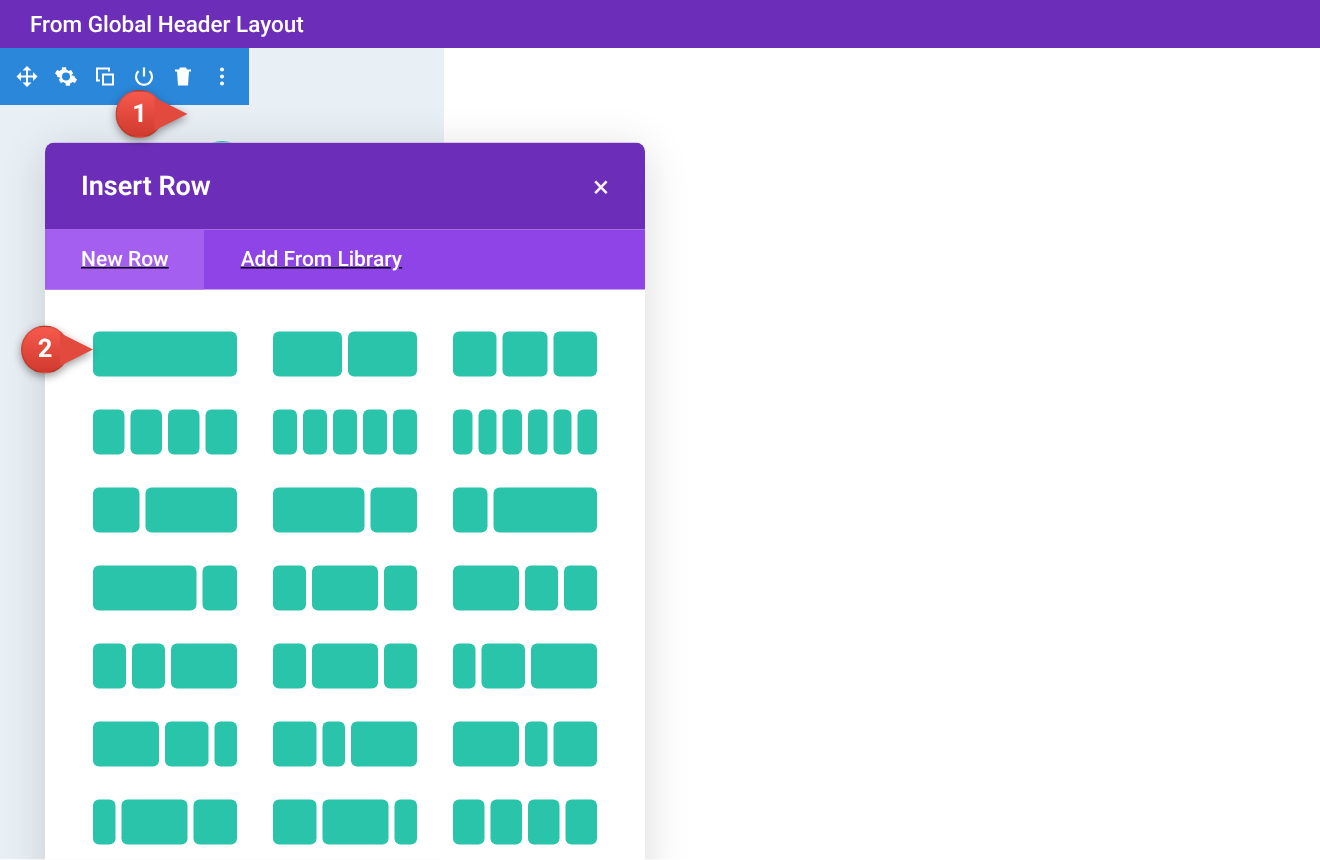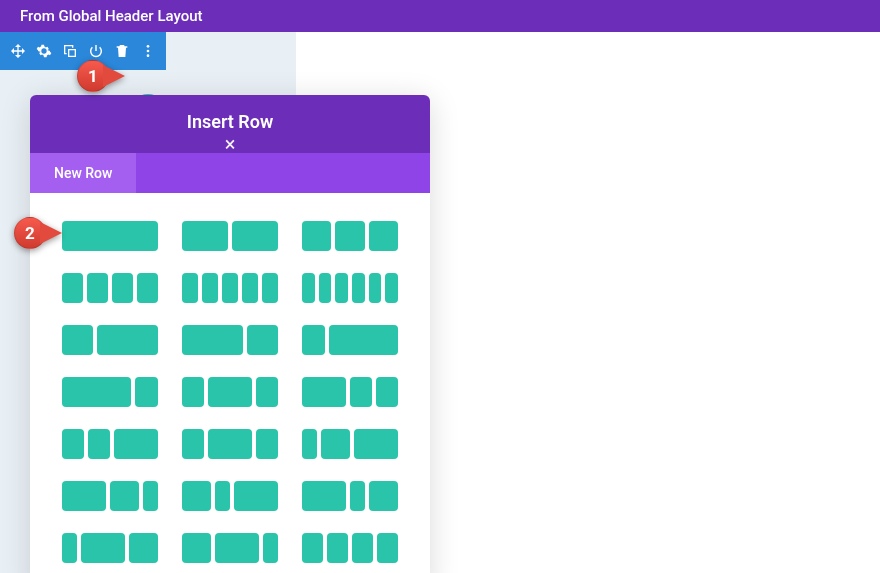--- a/index.html
+++ b/index.html
@@ -122,37 +122,37 @@
       box-shadow: 0 5px 30px rgba(0,0,0,0.15);
       overflow: hidden;
     }
     .modal-header {
       background: #6c2eb9;
       color: #fff;
       height: 58px;
       display: flex;
       align-items: center;
       justify-content: space-between;
-      padding: 16px 24px;
-      flex-direction: column;
+      padding: 0 24px;
     }
     .modal-title {
       font-size: 18px;
       font-weight: 600;
     }
     .modal-close {
       font-size: 20px;
       cursor: pointer;
       color: #fff;
       opacity: 0.95;
     }
     .modal-tabs {
       background: #8e44e6;
       height: 40px;
       display: flex;
+      text-decoration: underline;
     }
     .tab {
       display: flex;
       align-items: center;
       padding: 0 24px;
       color: #fff;
       font-size: 14px;
       font-weight: 500;
       cursor: pointer;
     }
@@ -240,20 +240,23 @@
 
 <div class="modal">
   <div class="modal-header">
     <div class="modal-title">Insert Row</div>
     <div class="modal-close">×</div>
   </div>
   <div class="modal-tabs">
     <div class="tab active">
       <span>New Row</span>
     </div>
+    <div class="tab">
+      <span>Add From Library</span>
+    </div>
   </div>
   <div class="layout-grid" id="layout-grid">
       <div class="layout-row">
         <div class="layout-option">
           <div class="col" style="flex: 100 1 0%;"></div>
         </div>
         <div class="layout-option">
           <div class="col" style="flex: 50 1 0%;"></div>
           <div class="col" style="flex: 50 1 0%;"></div>
         </div>

